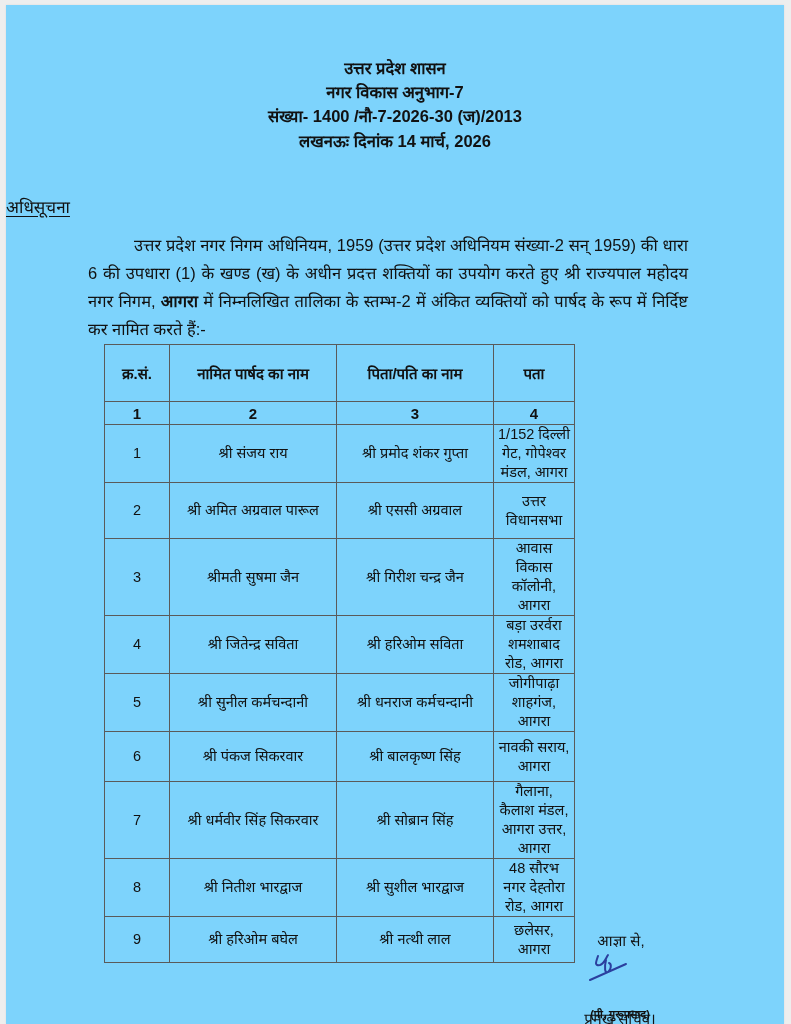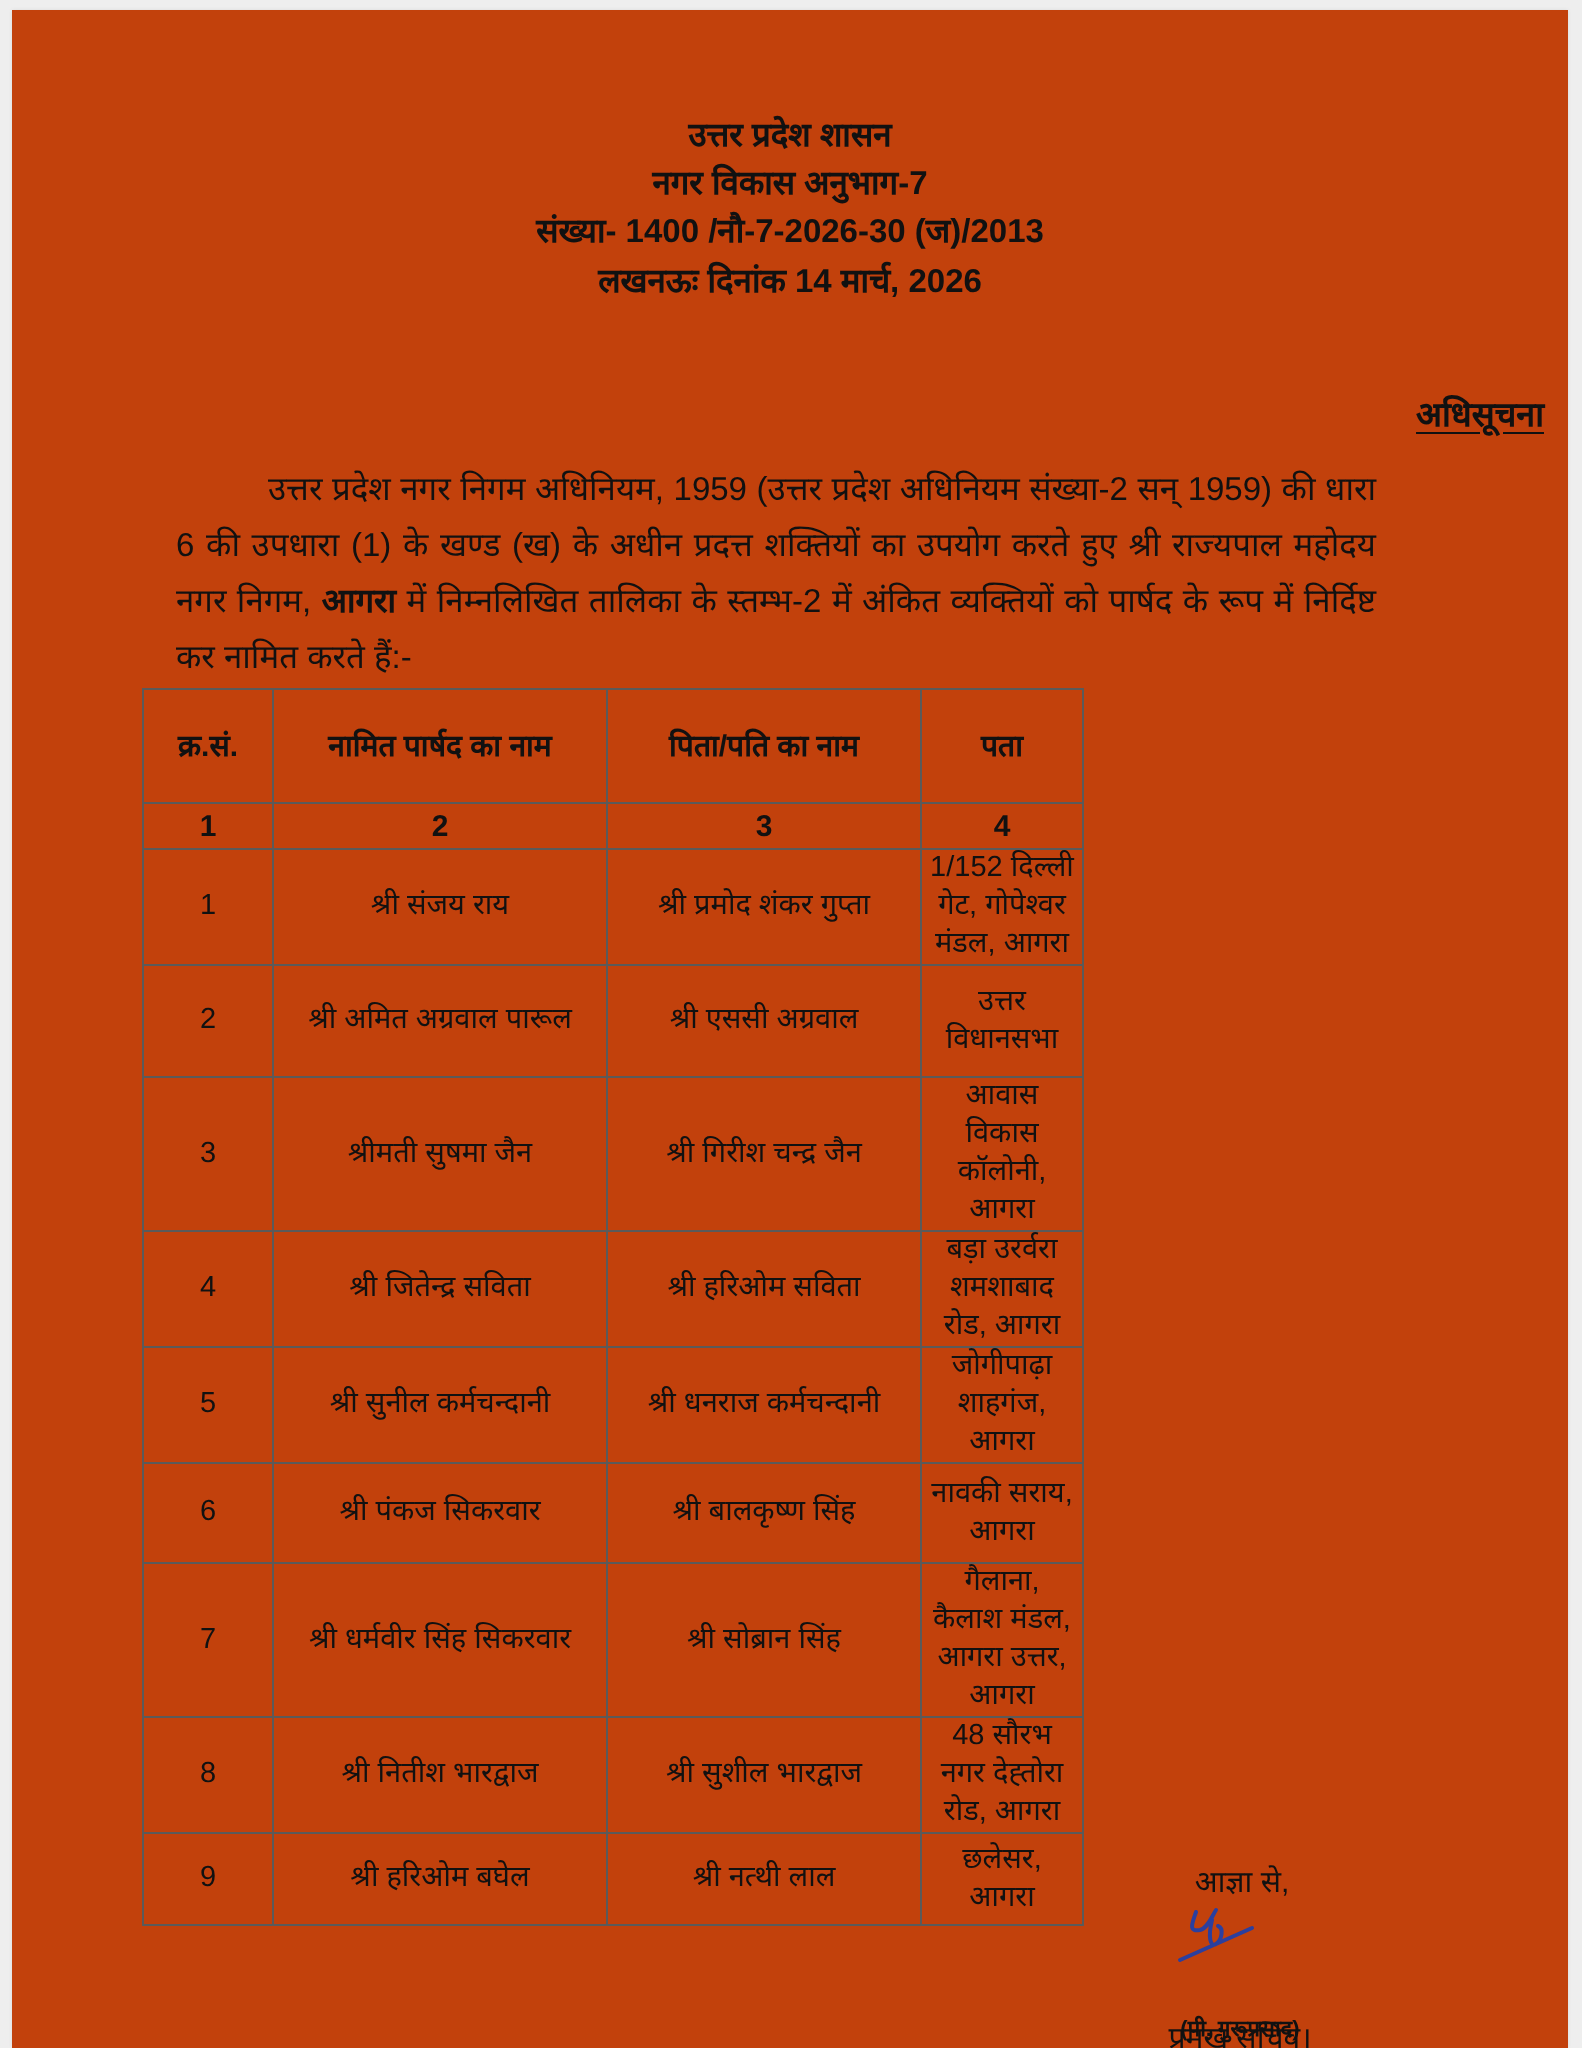--- a/index.html
+++ b/index.html
@@ -8,57 +8,57 @@
     background: #eeeeee;
     font-family: "Liberation Sans", "DejaVu Sans", sans-serif;
     color: #111;
     position: relative;
     overflow: hidden;
   }
   .page {
     position: absolute;
     left: 6px; top: 5px;
     width: 778px; height: 1019px;
-    background: #c2410c;
+    background: #7dd3fc;
     box-shadow: 0 0 2px rgba(0,0,0,0.08);
   }
   .hdr {
     position: absolute; left: 0; right: 0;
     text-align: center;
     font-weight: bold;
     font-size: 16.5px;
     line-height: 22px;
   }
   .hdr.l1 { top: 52px; }
   .hdr.l2 { top: 76px; }
   .hdr.l3 { top: 100px; }
   .hdr.l4 { top: 125px; }
 
   .notif-title {
-    position: absolute; left: 0; right: 12px; top: 190px;
-    text-align: right;
-    font-weight: bold;
+    position: absolute; left: 0; right: 0; top: 190px;
+    text-align: left;
+    font-weight: normal;
     font-size: 17px;
   }
   .notif-title span { text-decoration: underline; text-underline-offset: 3px; }
 
   .para {
     position: absolute;
     left: 82px; width: 600px;
     top: 226px;
     font-size: 16.5px;
     line-height: 28px;
     text-align: justify;
   }
   .para .indent { display: inline-block; width: 46px; }
   .para b { font-weight: bold; }
 
   table.members {
     position: absolute;
-    left: 65px; top: 339px;
+    left: 98px; top: 339px;
     width: 471px;
     border-collapse: collapse;
     font-size: 14.5px;
   }
   table.members th, table.members td {
     border: 1.3px solid #5a5a5a;
     text-align: center;
     vertical-align: middle;
     padding: 0 4px;
     line-height: 19px;

